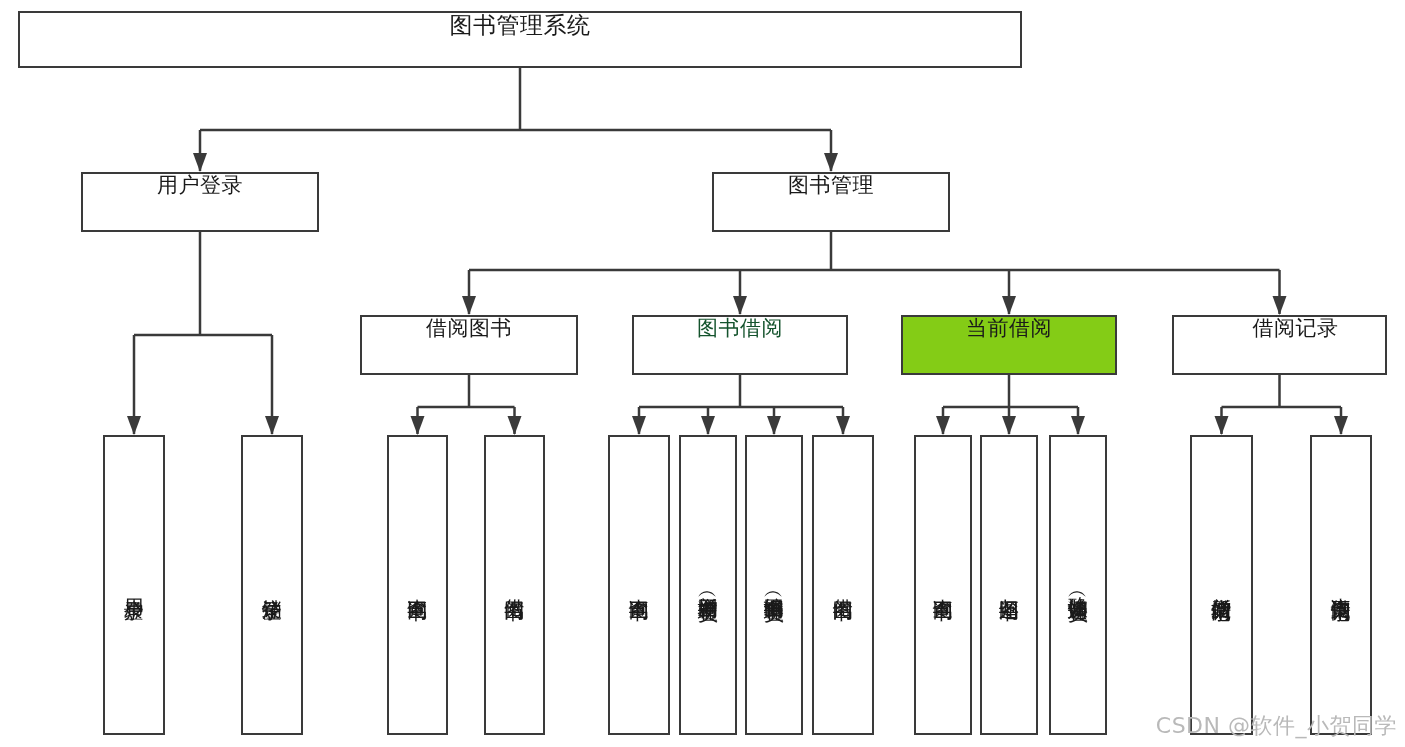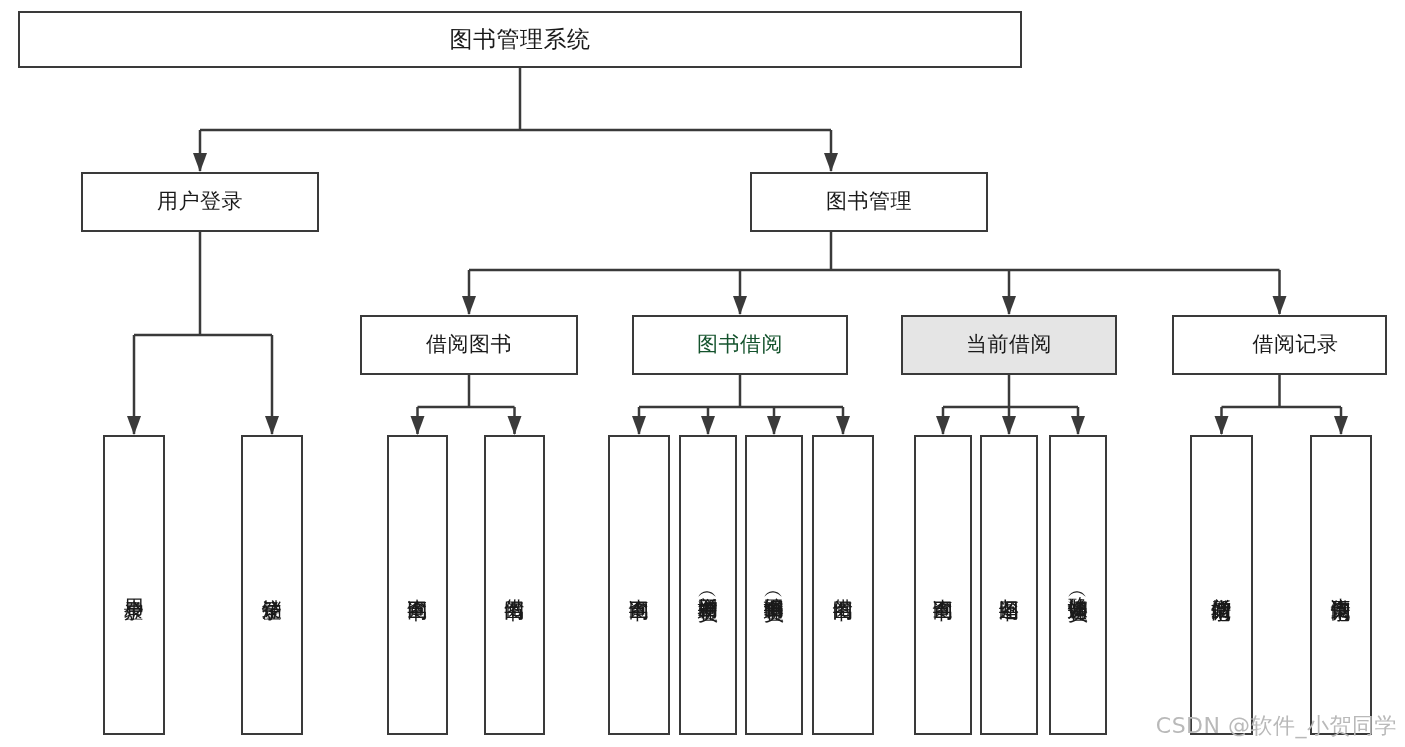--- a/index.html
+++ b/index.html
@@ -21,21 +21,21 @@
     top: 0;
     width: 1405px;
     height: 747px;
   }
   .node-box {
     position: absolute;
     box-sizing: border-box;
     background: #ffffff;
     border: 2.5px solid #3a3a3a;
     display: flex;
-    align-items: center;
+    align-items: flex-start;
     justify-content: center;
     overflow: hidden;
   }
   .node-label-h {
     font-size: 21px;
     line-height: 1.1;
     color: #1a1a1a;
     white-space: nowrap;
     letter-spacing: 0.5px;
   }
@@ -133,30 +133,30 @@
       <line x1="1341" y1="407" x2="1341" y2="434" stroke="#3a3a3a" stroke-width="2.5"></line>
       <path d="M 1334 416 L 1348 416 L 1341 435 Z" fill="#3a3a3a"></path>
     </svg>
   <div id="node-layer">
       <div class="node-box" style="left: 18px; top: 11px; width: 1004px; height: 57px; border-color: rgb(58, 58, 58); background: rgb(255, 255, 255);">
         <span class="node-label-h" style="color: rgb(26, 26, 26); font-size: 23px;">图书管理系统</span>
       </div>
       <div class="node-box" style="left: 81px; top: 172px; width: 238px; height: 60px; border-color: rgb(58, 58, 58); background: rgb(255, 255, 255);">
         <span class="node-label-h" style="color: rgb(26, 26, 26);">用户登录</span>
       </div>
-      <div class="node-box" style="left: 712px; top: 172px; width: 238px; height: 60px; border-color: rgb(58, 58, 58); background: rgb(255, 255, 255); margin-left: 38px;">
+      <div class="node-box" style="left: 712px; top: 172px; width: 238px; height: 60px; border-color: rgb(58, 58, 58); background: rgb(255, 255, 255);">
         <span class="node-label-h" style="color: rgb(26, 26, 26);">图书管理</span>
       </div>
       <div class="node-box" style="left: 360px; top: 315px; width: 218px; height: 60px; border-color: rgb(58, 58, 58); background: rgb(255, 255, 255);">
         <span class="node-label-h" style="color: rgb(26, 26, 26);">借阅图书</span>
       </div>
       <div class="node-box" style="left: 632px; top: 315px; width: 216px; height: 60px; border-color: rgb(58, 58, 58); background: rgb(255, 255, 255);">
         <span class="node-label-h" style="color: #14532d;">图书借阅</span>
       </div>
-      <div class="node-box" style="left: 901px; top: 315px; width: 216px; height: 60px; border-color: rgb(58, 58, 58); background: #e5e5e5;">
+      <div class="node-box" style="left: 901px; top: 315px; width: 216px; height: 60px; border-color: rgb(58, 58, 58); background: #84cc16;">
         <span class="node-label-h" style="color: rgb(26, 26, 26);">当前借阅</span>
       </div>
       <div class="node-box" style="left: 1172px; top: 315px; width: 215px; height: 60px; border-color: rgb(58, 58, 58); background: rgb(255, 255, 255);">
         <span class="node-label-h" style="color: rgb(26, 26, 26); margin-left: 32px;">借阅记录</span>
       </div>
       <div class="node-box leaf-box" style="left: 103px; top: 435px; width: 62px; height: 300px; border-color: rgb(58, 58, 58); background: rgb(255, 255, 255);">
         <span class="node-label-v" style="color: rgb(26, 26, 26);">用户登录</span>
       </div>
       <div class="node-box leaf-box" style="left: 241px; top: 435px; width: 62px; height: 300px; border-color: rgb(58, 58, 58); background: rgb(255, 255, 255);">
         <span class="node-label-v" style="color: rgb(26, 26, 26);">注销登录</span>

